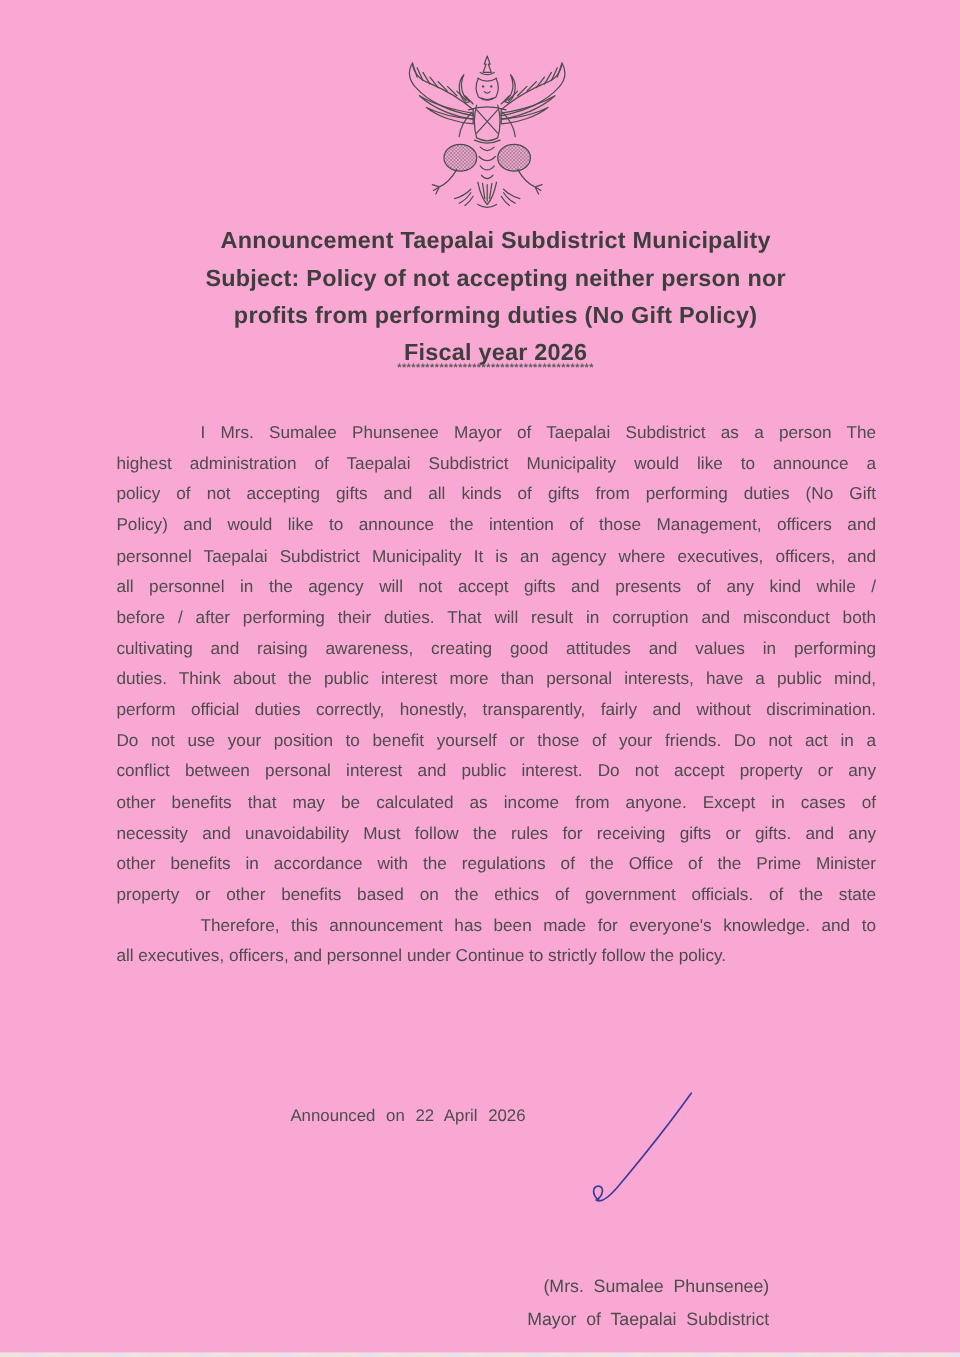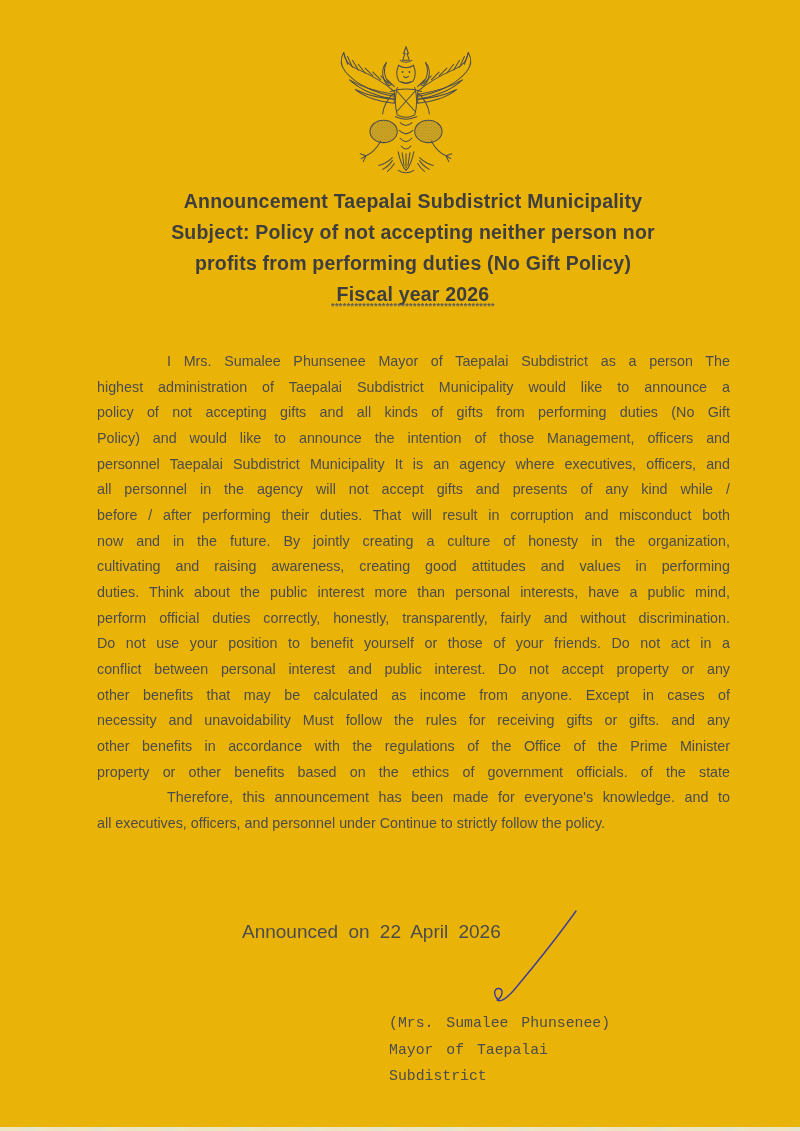--- a/index.html
+++ b/index.html
@@ -6,21 +6,21 @@
     margin: 0;
     padding: 0;
     background: #ffffff;
     font-family: "Liberation Sans", sans-serif;
   }
   .page {
     position: relative;
     width: 800px;
     height: 1131px;
     margin: 0 auto;
-    background: #eab308;
+    background: #f9a8d4;
     overflow: hidden;
     color: #4c4c4c;
   }
   .emblem {
     position: absolute;
     left: 332px;
     top: 42px;
     width: 148px;
     height: 136px;
   }
@@ -64,42 +64,41 @@
   .para .line.last {
     text-align-last: left;
   }
   .para .line:first-child {
     text-indent: 70px;
   }
   .announced {
     position: absolute;
     left: 242px;
     top: 921px;
-    font-size: 19px;
+    font-size: 14px;
     word-spacing: 5px;
     color: #4c4c4c;
   }
   .signature-stroke {
     position: absolute;
     left: 487px;
     top: 902px;
     width: 96px;
     height: 106px;
   }
   .sig-block {
     position: absolute;
     left: 389px;
-    top: 1010px;
+    top: 1060px;
     width: 252px;
-    text-align: left;
+    text-align: right;
     font-size: 14.8px;
     line-height: 26.5px;
     word-spacing: 4px;
     color: #4c4c4c;
-    font-family: Liberation Mono, monospace;
   }
   .scan-strip {
     position: absolute;
     left: 0;
     bottom: 0;
     width: 100%;
     height: 4px;
     background: repeating-linear-gradient(90deg,
       #e9f0e3 0px, #f1eddd 14px, #e3ecef 28px, #edf1e4 42px, #f0e9e2 56px, #e9f0e3 70px);
     opacity: 0.85;
@@ -183,21 +182,20 @@
 
   <div class="body-text">
     <div class="para">
         <div class="line">I Mrs. Sumalee  Phunsenee Mayor of Taepalai Subdistrict as a person The</div>
         <div class="line">highest administration of Taepalai Subdistrict Municipality would like to announce a</div>
         <div class="line">policy of not accepting gifts and all kinds of gifts from performing duties (No Gift</div>
         <div class="line">Policy) and would like to announce the intention of those Management, officers and</div>
         <div class="line">personnel Taepalai Subdistrict Municipality It is an agency where executives, officers, and</div>
         <div class="line">all personnel in the agency will not accept gifts and presents of any kind while /</div>
         <div class="line">before / after performing their duties. That will result in corruption and misconduct both</div>
-        <div class="line">now and in the future. By jointly creating a culture of honesty in the organization,</div>
         <div class="line">cultivating and raising awareness, creating good attitudes and values in performing</div>
         <div class="line">duties. Think about the public interest more than personal interests, have a public mind,</div>
         <div class="line">perform official duties correctly, honestly, transparently, fairly and without discrimination.</div>
         <div class="line">Do not use your position to benefit yourself or those of your friends. Do not act in a</div>
         <div class="line">conflict between personal interest and public interest. Do not accept property or any</div>
         <div class="line">other benefits that may be calculated as income from anyone. Except in cases of</div>
         <div class="line">necessity and unavoidability Must follow the rules for receiving gifts or gifts. and any</div>
         <div class="line">other benefits in accordance with the regulations of the Office of the Prime Minister</div>
         <div class="line">property or other benefits based on the ethics of government officials. of the state</div>
       </div>

